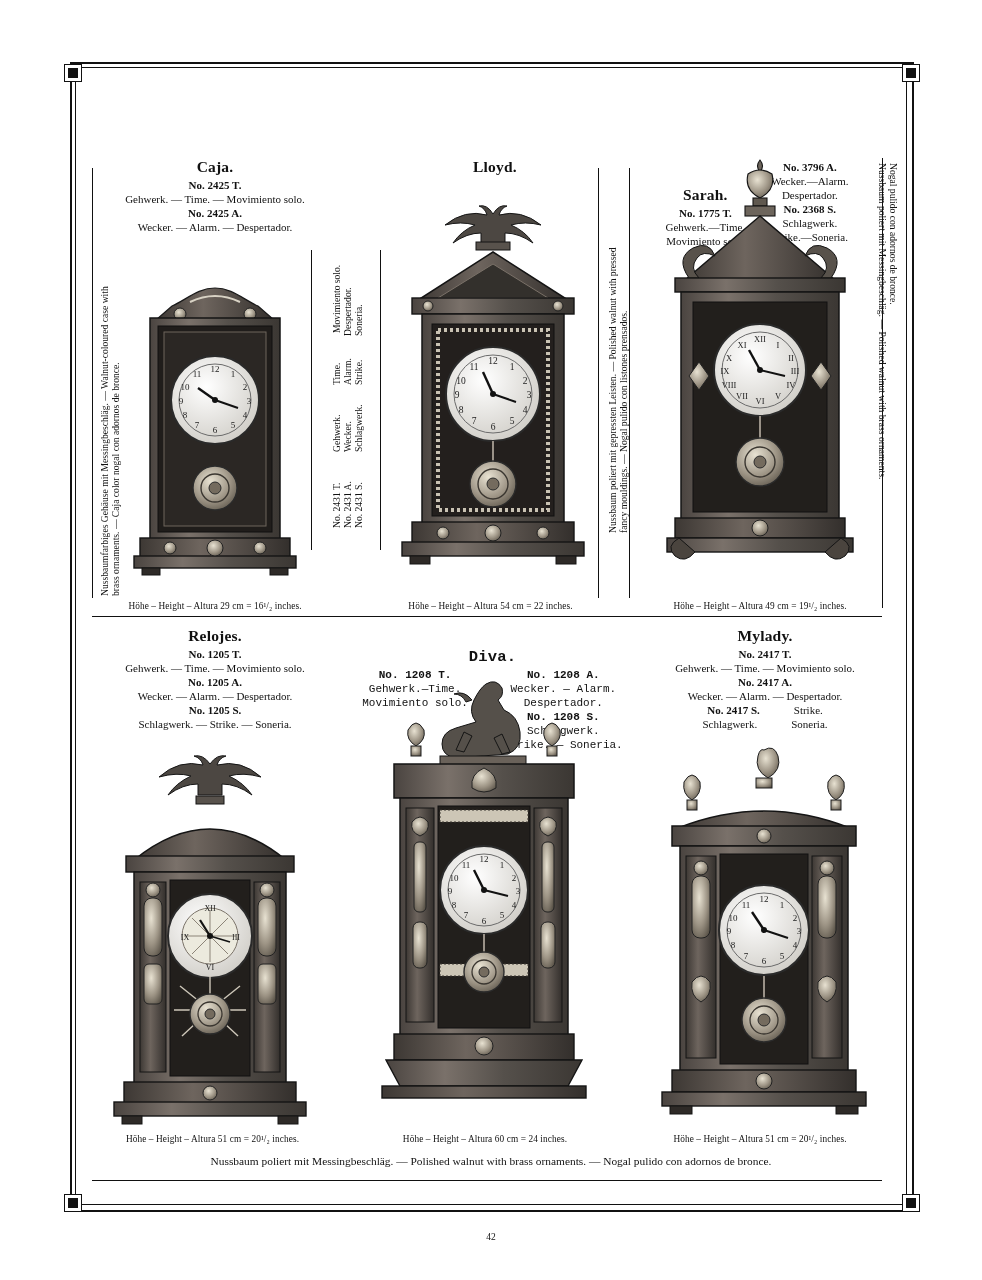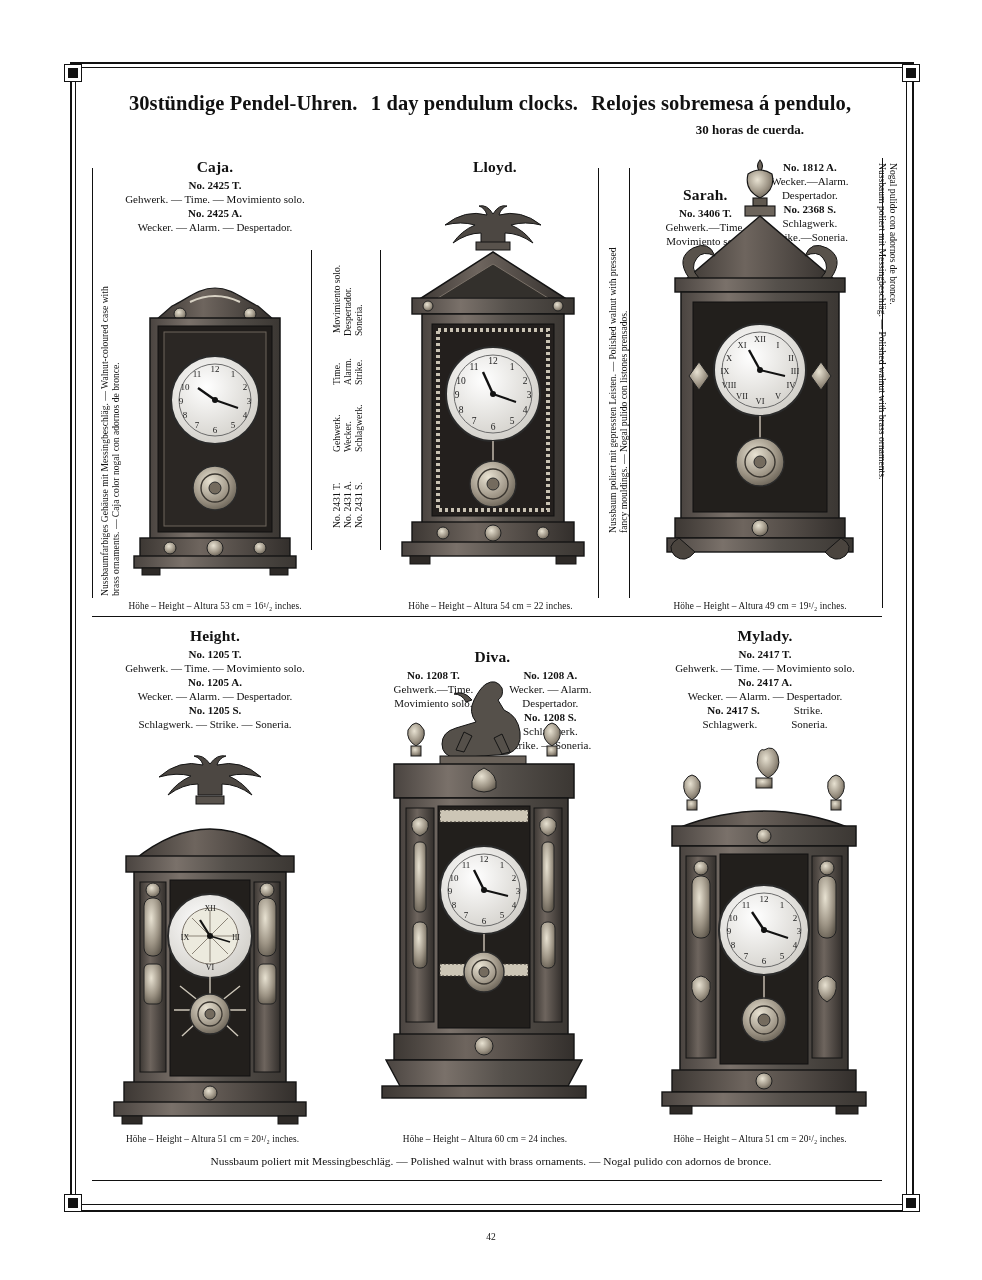--- a/index.html
+++ b/index.html
@@ -152,28 +152,20 @@
 
 <div class="page">
 
   <div class="frame-outer"></div>
   <div class="frame-inner"></div>
   <div class="corner tl"></div>
   <div class="corner tr"></div>
   <div class="corner bl"></div>
   <div class="corner br"></div>
 
-  <div class="header">
-    <div class="header-line1">
-      <span class="seg">30stündige Pendel-Uhren.</span>
-      <span class="seg">1 day pendulum clocks.</span>
-      <span class="seg">Relojes sobremesa á pendulo,</span>
-    </div>
-    <div class="header-line2">30 horas de cuerda.</div>
-  </div>
 
   <div class="vtext up" style="left:99px; top:596px;">Nussbaumfarbiges Gehäuse mit Messingbeschläg. — Walnut-coloured case with</div>
   <div class="vtext up" style="left:110px; top:596px;">brass ornaments. — Caja color nogal con adornos de bronce.</div>
 
   <div class="vtext down" style="left:888px; top:163px;">Nussbaum poliert mit Messingbeschläg. — Polished walnut with brass ornaments.</div>
   <div class="vtext down" style="left:899px; top:163px;">Nogal pulido con adornos de bronce.</div>
 
   <div class="vtext up" style="left:607px; top:533px;">Nussbaum poliert mit gepressten Leisten. — Polished walnut with pressed</div>
   <div class="vtext up" style="left:618px; top:533px;">fancy mouldings. — Nogal pulido con listones prensados.</div>
 
@@ -256,21 +248,21 @@
 
       <rect x="20" y="258" width="150" height="20" fill="url(#wood2)" stroke="#141414" stroke-width="1.4"></rect>
       <rect x="14" y="276" width="162" height="12" fill="url(#wood1)" stroke="#141414" stroke-width="1.4"></rect>
       <circle cx="50" cy="268" r="6" fill="url(#brass)" stroke="#222"></circle>
       <circle cx="95" cy="268" r="8" fill="url(#brass)" stroke="#222"></circle>
       <circle cx="140" cy="268" r="6" fill="url(#brass)" stroke="#222"></circle>
       <rect x="22" y="288" width="18" height="7" fill="#2e2a27" stroke="#141414"></rect>
       <rect x="150" y="288" width="18" height="7" fill="#2e2a27" stroke="#141414"></rect>
     </svg>
   </div>
-  <div class="height-cap" style="position:absolute; left:110px; top:601px; width:210px;">Höhe – Height – Altura 53 cm = 16¹/₂ inches.</div>
+  <div class="height-cap" style="position:absolute; left:110px; top:601px; width:210px;">Höhe – Height – Altura 29 cm = 16¹/₂ inches.</div>
 
   <div class="clock" style="left:395px; top:158px; width:200px;">
     <div class="name">Lloyd.</div>
   </div>
 
   <div class="vtext up" style="left:331px; top:528px;">No. 2431 T.</div>
   <div class="vtext up" style="left:342px; top:528px;">No. 2431 A.</div>
   <div class="vtext up" style="left:353px; top:528px;">No. 2431 S.</div>
   <div class="vtext up" style="left:331px; top:452px;">Gehwerk.</div>
   <div class="vtext up" style="left:342px; top:452px;">Wecker.</div>
@@ -336,27 +328,27 @@
       <rect x="168" y="360" width="20" height="8" fill="#2e2a27" stroke="#141414"></rect>
     </svg>
   </div>
   <div class="height-cap" style="position:absolute; left:383px; top:601px; width:215px;">Höhe – Height – Altura 54 cm = 22 inches.</div>
 
   <div class="clock" style="left:634px; top:158px; width:246px;">
     <div class="twocol">
       <div style="text-align:center;margin-top:28px;">
         <div class="name">Sarah.</div>
         <div class="spec-col">
-          <div><b>No. 3406 T.</b></div>
+          <div><b>No. 1775 T.</b></div>
           <div>Gehwerk.—Time.</div>
           <div>Movimiento solo.</div>
         </div>
       </div>
       <div class="spec-col" style="padding-top:2px;">
-        <div><b>No. 1812 A.</b></div>
+        <div><b>No. 3796 A.</b></div>
         <div>Wecker.—Alarm.</div>
         <div>Despertador.</div>
         <div><b>No. 2368 S.</b></div>
         <div>Schlagwerk.</div>
         <div>Strike.—Soneria.</div>
       </div>
     </div>
   </div>
 
   <div class="illus" style="left:645px; top:152px;">
@@ -411,21 +403,21 @@
       <path d="M34 386 q-14 8 -4 18 q10 8 20 -4 z" fill="#4a443e" stroke="#141414"></path>
       <path d="M196 386 q14 8 4 18 q-10 8 -20 -4 z" fill="#4a443e" stroke="#141414"></path>
       <circle cx="115" cy="376" r="8" fill="url(#brass)" stroke="#222"></circle>
     </svg>
   </div>
   <div class="height-cap" style="position:absolute; left:640px; top:601px; width:240px;">Höhe – Height – Altura 49 cm = 19¹/₂ inches.</div>
 
   <div class="rule-h" style="left:92px; top:616px; width:790px;"></div>
 
   <div class="clock" style="left:110px; top:627px; width:210px;">
-    <div class="name">Height.</div>
+    <div class="name">Relojes.</div>
     <div class="spec">
       <div><b>No. 1205 T.</b></div>
       <div>Gehwerk. — Time. — Movimiento solo.</div>
       <div><b>No. 1205 A.</b></div>
       <div>Wecker. — Alarm. — Despertador.</div>
       <div><b>No. 1205 S.</b></div>
       <div>Schlagwerk. — Strike. — Soneria.</div>
     </div>
   </div>
 
@@ -489,21 +481,21 @@
 
       <rect x="24" y="334" width="172" height="22" fill="url(#wood2)" stroke="#141414" stroke-width="1.4"></rect>
       <rect x="14" y="354" width="192" height="14" fill="url(#wood1)" stroke="#141414" stroke-width="1.4"></rect>
       <circle cx="110" cy="345" r="7" fill="url(#brass)" stroke="#222"></circle>
       <rect x="22" y="368" width="20" height="8" fill="#2e2a27" stroke="#141414"></rect>
       <rect x="178" y="368" width="20" height="8" fill="#2e2a27" stroke="#141414"></rect>
     </svg>
   </div>
   <div class="height-cap" style="position:absolute; left:105px; top:1134px; width:215px;">Höhe – Height – Altura 51 cm = 20¹/₂ inches.</div>
 
-  <div class="clock" style="left:360px; top:648px; width:265px;">
+  <div class="clock" style="left:360px; top:648px; width:265px;font-family:Liberation Mono, monospace;">
     <div class="name" style="margin-left:0;">Diva.</div>
     <div class="twocol" style="gap:36px; margin-top:0;">
       <div class="spec-col">
         <div><b>No. 1208 T.</b></div>
         <div>Gehwerk.—Time.</div>
         <div>Movimiento solo.</div>
       </div>
       <div class="spec-col">
         <div><b>No. 1208 A.</b></div>
         <div>Wecker. — Alarm.</div>

